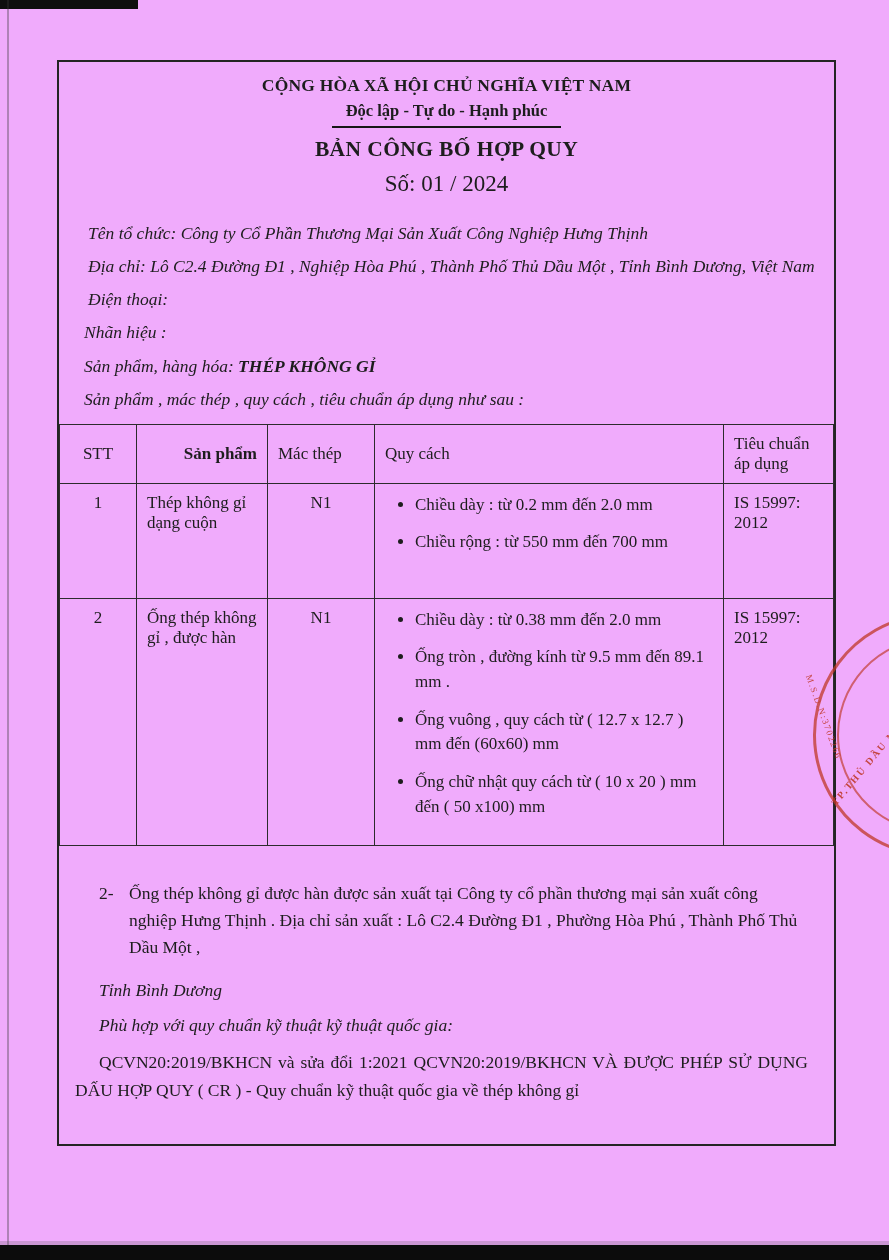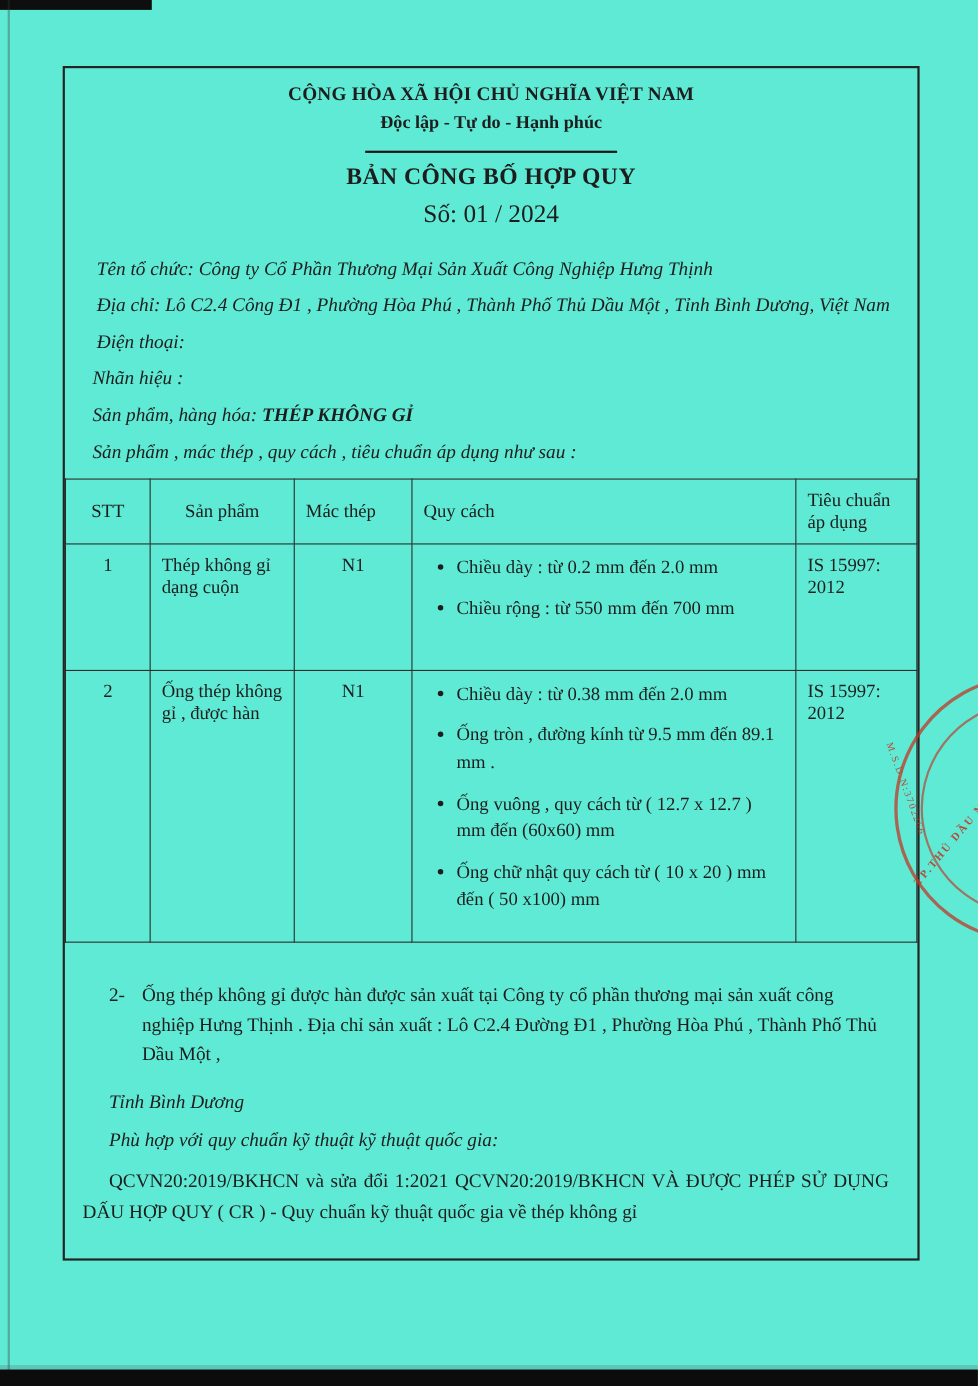--- a/index.html
+++ b/index.html
@@ -1,19 +1,19 @@
 <!DOCTYPE html>
 <html><head>
 <meta charset="utf-8">
 <style>
   html,body { margin:0; padding:0; background:#e8e8e8; }
   .page {
     position:relative;
     width:889px; height:1260px;
-    background:#5eead4;
+    background:#f0abfc;
     overflow:hidden;
     font-family:"Liberation Serif", serif;
     color:#1d1d1d;
     margin:0 auto;
   }
   
   .scan-top    { position:absolute; top:0; left:0; width:138px; height:9px; background:#0e0e0e; }
   .scan-left   { position:absolute; top:0; left:7px; width:2px; height:100%; background:rgba(55,55,55,.35); }
   .scan-bottom { position:absolute; bottom:0; left:0; width:100%; height:15px; background:#0c0c0c; }
   .scan-bottom-shade { position:absolute; bottom:15px; left:0; width:100%; height:4px; background:rgba(90,90,90,.25); }
@@ -23,21 +23,21 @@
     width:779px; height:1086px;
     border:2px solid #242424;
     box-sizing:border-box;
   }
   .frame-content { padding-top:13px; }
 
   .nat-header { text-align:center; font-weight:bold; font-size:17.5px; letter-spacing:.2px; margin:0; }
   .motto-wrap { text-align:center; margin-top:5px; }
   .motto {
     display:inline-block; font-weight:bold; font-size:16.5px;
-    padding:0 14px 16px 14px; border-bottom:2px solid #161616;
+    padding:0 14px 5px 14px; border-bottom:2px solid #161616;
   }
   .doc-title { text-align:center; font-weight:bold; font-size:21.5px; letter-spacing:.4px; margin:9px 0 0 0; }
   .doc-number { text-align:center; font-size:23px; margin-top:9px; }
 
   .info { margin:14px 18px 0 16px; font-size:17.5px; line-height:1.55; }
   .info p { margin:0 0 6px 13px;font-style:italic; }
   .info .indented { margin-left:9px; }
   .bold { font-weight:bold; }
 
   table.conf {
@@ -126,32 +126,32 @@
       <p class="nat-header">CỘNG HÒA XÃ HỘI CHỦ NGHĨA VIỆT NAM</p>
       <div class="motto-wrap">
         <span class="motto">Độc lập - Tự do - Hạnh phúc</span>
       </div>
 
       <p class="doc-title">BẢN CÔNG BỐ HỢP QUY</p>
       <p class="doc-number">Số: 01 / 2024</p>
 
       <div class="info">
         <p>Tên tổ chức: Công ty Cổ Phần Thương Mại Sản Xuất Công Nghiệp Hưng Thịnh</p>
-        <p>Địa chỉ: Lô C2.4 Công Đ1 , Phường Hòa Phú , Thành Phố Thủ Dầu Một , Tỉnh Bình Dương, Việt Nam</p>
+        <p>Địa chỉ: Lô C2.4 Đường Đ1 , Nghiệp Hòa Phú , Thành Phố Thủ Dầu Một , Tỉnh Bình Dương, Việt Nam</p>
         <p>Điện thoại:</p>
         <p class="indented">Nhãn hiệu :</p>
         <p class="indented"><span>Sản phẩm, hàng hóa: </span><span class="bold">THÉP KHÔNG GỈ</span></p>
         <p class="indented">Sản phẩm , mác thép , quy cách , tiêu chuẩn áp dụng như sau :</p>
       </div>
 
       <table class="conf">
         <thead>
           <tr>
             <th class="c-stt">STT</th>
-            <th class="c-sp" style="text-align:center;">Sản phẩm</th>
+            <th class="c-sp" style="text-align:right;font-weight:bold;">Sản phẩm</th>
             <th class="c-mac" style="text-align:left !important;">Mác thép</th>
             <th class="c-qc">Quy cách</th>
             <th class="c-tc">Tiêu chuẩn áp dụng</th>
           </tr>
         </thead>
         <tbody>
           <tr>
             <td class="c-stt c-row1">1</td>
             <td class="c-sp">Thép không gỉ dạng cuộn</td>
             <td class="c-mac">N1</td>

